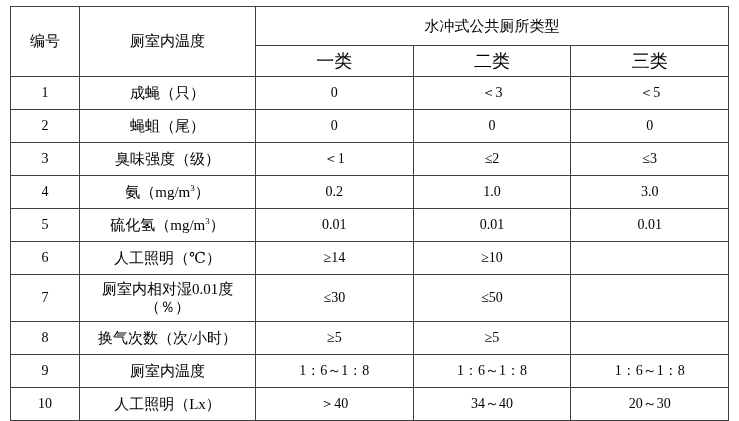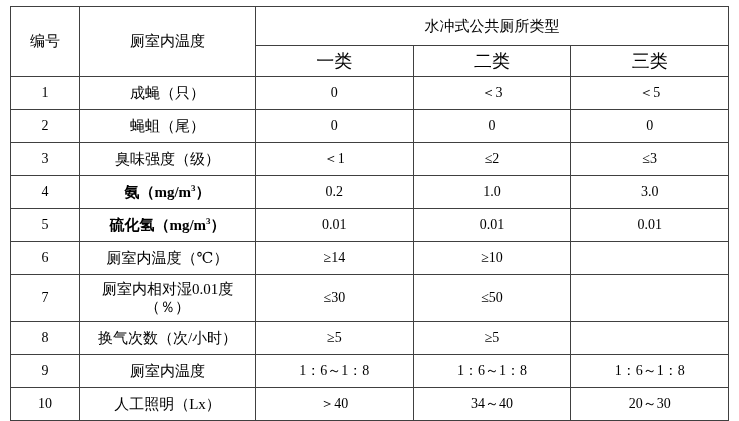--- a/index.html
+++ b/index.html
@@ -57,21 +57,21 @@
   .cell-val { font-size: 14px; }
   .two-line {
     line-height: 1.2;
     display: block;
   }
   sup {
     font-size: 9px;
     vertical-align: super;
     line-height: 0;
   }
-  .nowrap { white-space: nowrap; font-weight: bold; }
+  .nowrap { white-space: nowrap; }
 </style>
 </head>
 <body>
 
 <div class="page">
   <table class="spec">
     <thead>
       <tr class="hdr-row1">
         <td class="col-no" rowspan="2">编号</td>
         <td class="col-item" rowspan="2">厕室内温度</td>
@@ -114,21 +114,21 @@
       </tr>
       <tr>
         <td class="cell-no">5</td>
         <td class="cell-item"><span class="nowrap"><span>硫化氢（mg/m</span><sup>3</sup><span>）</span></span></td>
         <td class="cell-val">0.01</td>
         <td class="cell-val">0.01</td>
         <td class="cell-val">0.01</td>
       </tr>
       <tr>
         <td class="cell-no">6</td>
-        <td class="cell-item">厕室内温度（℃）</td>
+        <td class="cell-item">人工照明（℃）</td>
         <td class="cell-val">≥14</td>
         <td class="cell-val">≥10</td>
         <td class="cell-val"></td>
       </tr>
       <tr class="tall">
         <td class="cell-no">7</td>
         <td class="cell-item">
             <span class="two-line">厕室内相对湿0.01度</span>
             <span class="two-line">（％）</span>
           </td>

